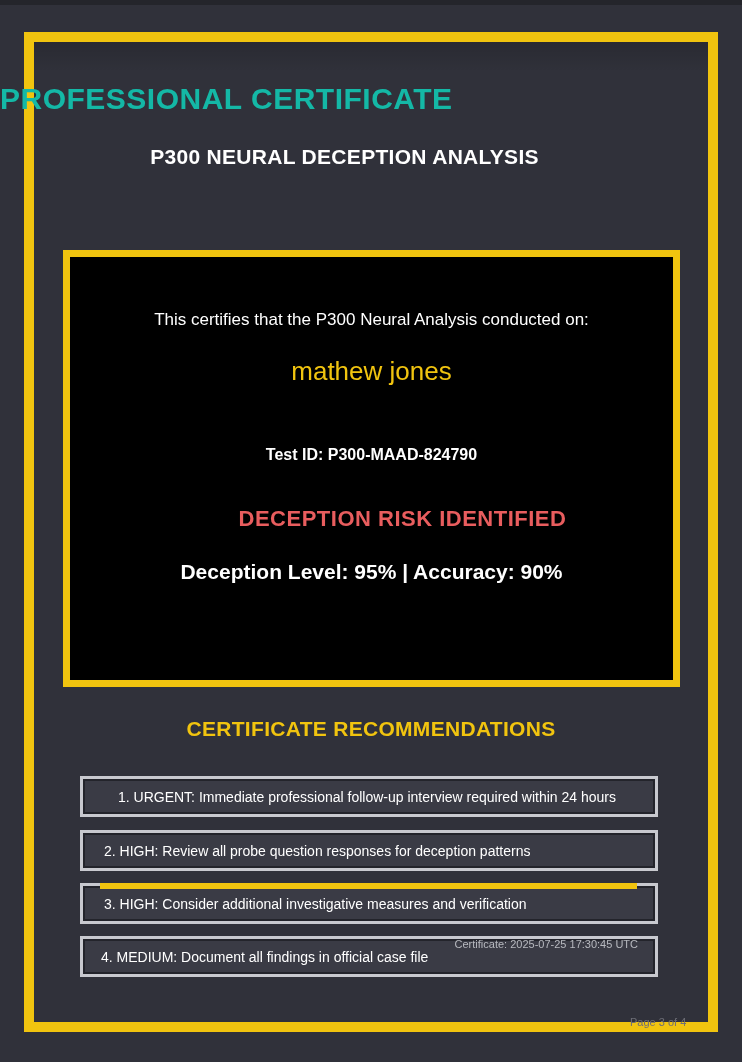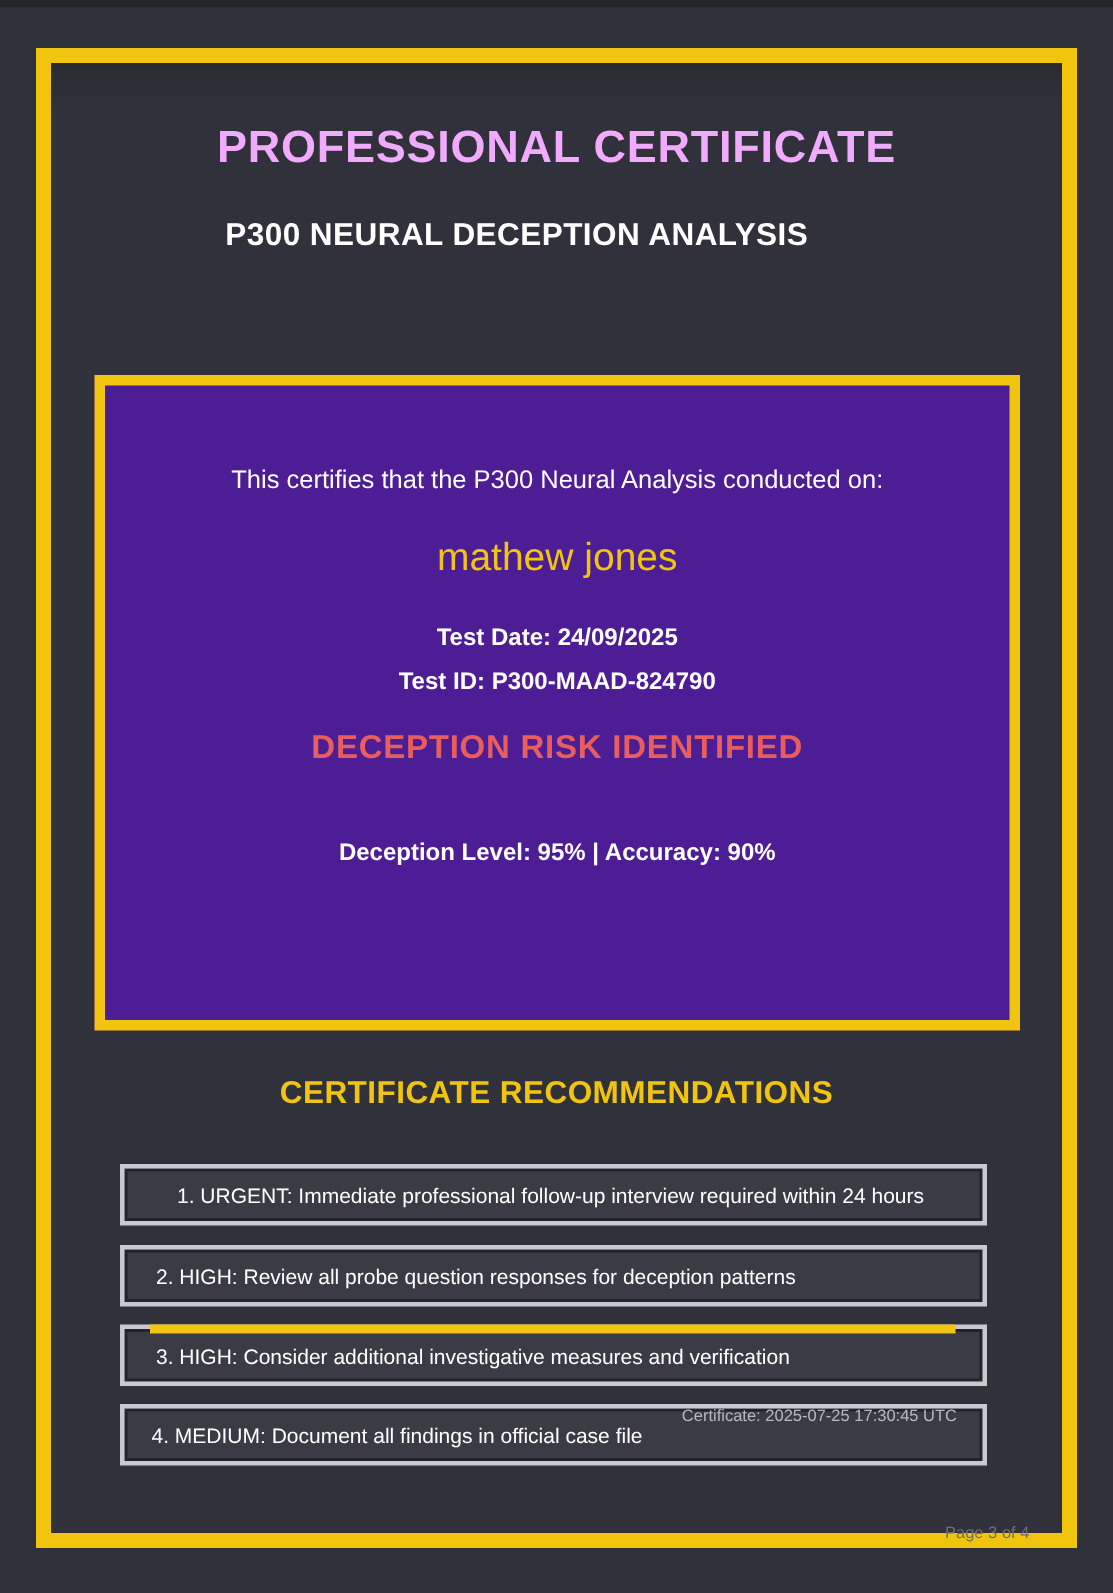--- a/index.html
+++ b/index.html
@@ -31,57 +31,56 @@
   .outer-frame .top-shade {
     position: absolute;
     left: 0; top: 0;
     width: 100%; height: 30px;
     background: linear-gradient(rgba(0,0,0,0.14), rgba(0,0,0,0));
   }
   .cert-title {
     position: absolute;
     left: 0; top: 82px;
     width: 742px;
-    text-align: center;
-    color: #f0abfc;
+    color: #14b8a6;
     font-size: 30px;
     font-weight: bold;
     letter-spacing: 0.5px;
   }
   .cert-subtitle {
     position: absolute;
     left: 0; top: 145px;
     width: 689px;
     text-align: center;
     color: #ffffff;
     font-size: 21px;
     font-weight: bold;
     letter-spacing: 0.3px;
   }
   .cert-panel {
     position: absolute;
     left: 63px; top: 250px;
     width: 617px; height: 437px;
     box-sizing: border-box;
     border: 7px solid #f1c40f;
-    background: #4c1d95;
+    background: #000000;
   }
   .cert-panel .line {
     position: absolute;
     left: 0;
     width: 603px;
     text-align: center;
     color: #ffffff;
   }
   .certifies-line { top: 53px; font-size: 17px; font-weight: 400; }
   .subject-name   { top: 99px; font-size: 26px; font-weight: normal; color: #f1c40f !important; }
   .test-date      { top: 160px; font-size: 16px; font-weight: bold; }
   .test-id        { top: 189px; font-size: 16px; font-weight: bold; }
-  .result-status  { top: 228px; font-size: 22px; font-weight: bold; color: #e85d5e !important; letter-spacing: 0.5px; }
-  .metrics-line   { top: 303px; font-size: 16px; font-weight: bold; }
+  .result-status  { top: 249px; font-size: 22px; font-weight: bold; color: #e85d5e !important; letter-spacing: 0.5px; margin-left: 31px; }
+  .metrics-line   { top: 303px; font-size: 21px; font-weight: bold; }
   .method-line    { top: 377px; font-size: 13px; font-weight: bold; }
   .reco-title {
     position: absolute;
     left: 0; top: 717px;
     width: 742px;
     text-align: center;
     color: #f1c40f;
     font-size: 21px;
     font-weight: bold;
     letter-spacing: 0.3px;
@@ -137,21 +136,20 @@
   <div class="outer-frame">
     <div class="top-shade"></div>
   </div>
 
   <div class="cert-title">PROFESSIONAL CERTIFICATE</div>
   <div class="cert-subtitle">P300 NEURAL DECEPTION ANALYSIS</div>
 
   <div class="cert-panel">
     <div class="line certifies-line">This certifies that the P300 Neural Analysis conducted on:</div>
     <div class="line subject-name">mathew jones</div>
-    <div class="line test-date">Test Date: 24/09/2025</div>
     <div class="line test-id">Test ID: P300-MAAD-824790</div>
     <div class="line result-status">DECEPTION RISK IDENTIFIED</div>
     <div class="line metrics-line">Deception Level: 95% | Accuracy: 90%</div>
   </div>
 
   <div class="reco-title">CERTIFICATE RECOMMENDATIONS</div>
 
   <div class="reco-box reco-box-1">
     <span>1. URGENT: Immediate professional follow-up interview required within 24 hours</span>
   </div>

